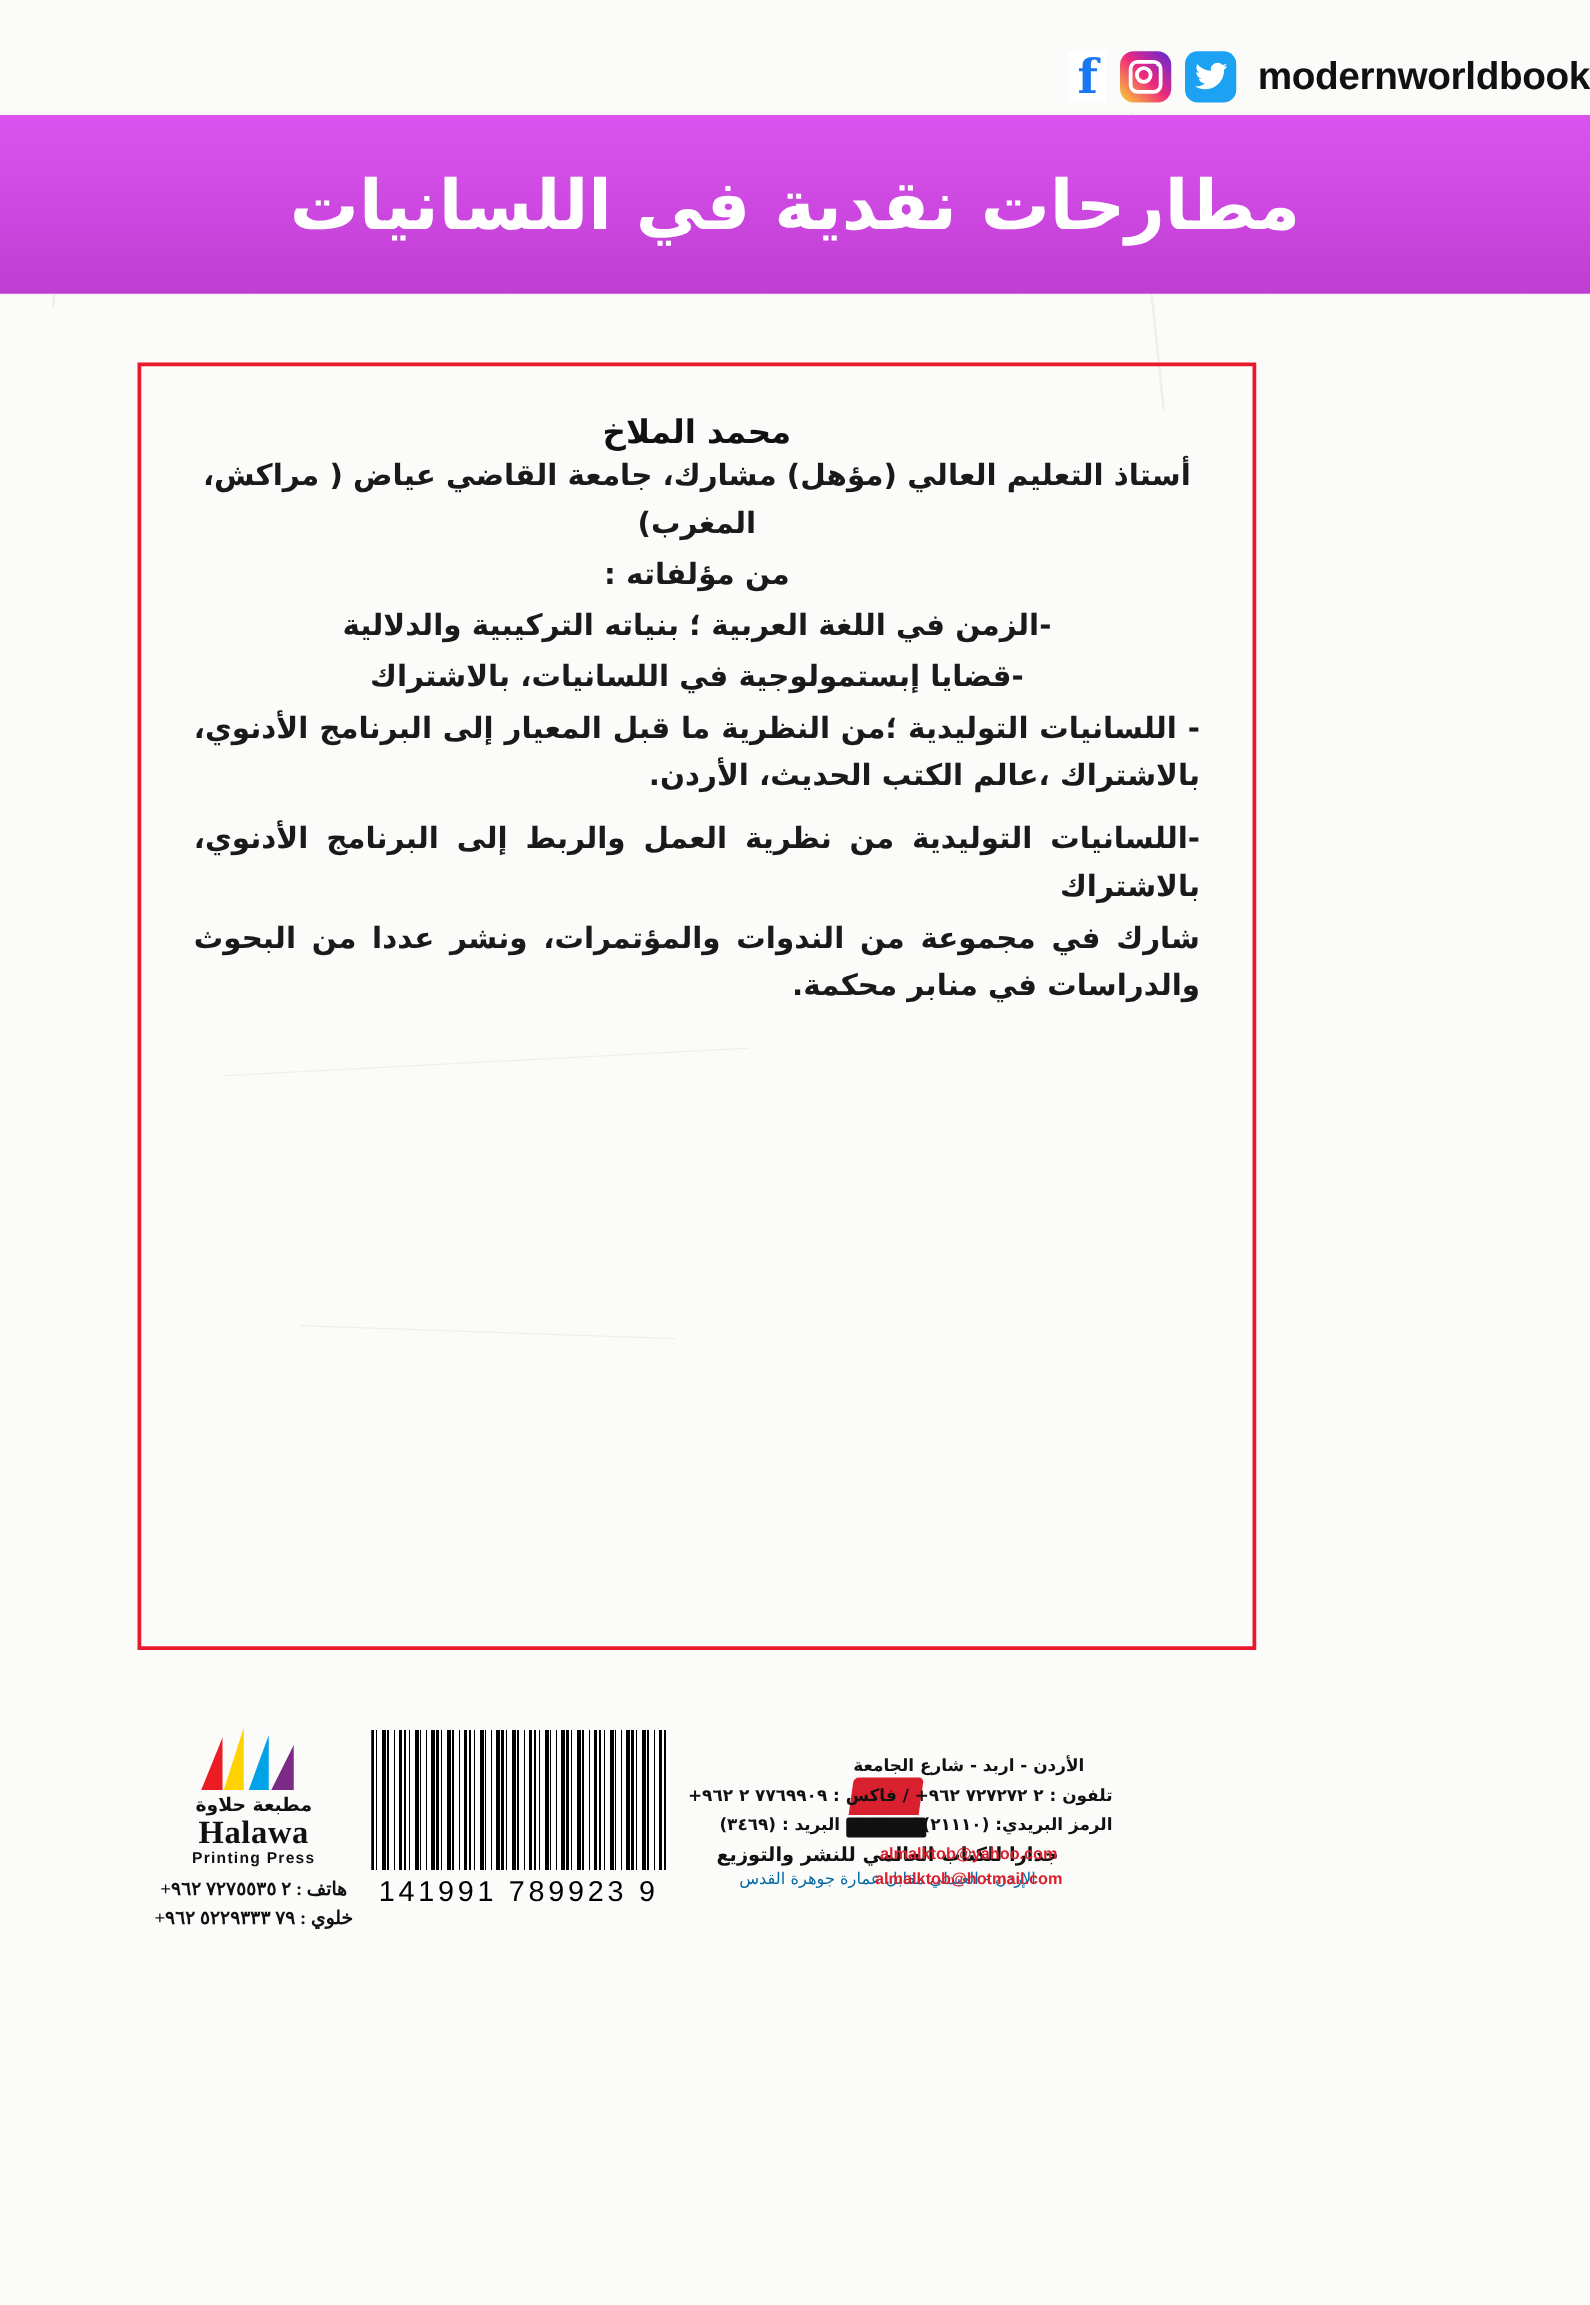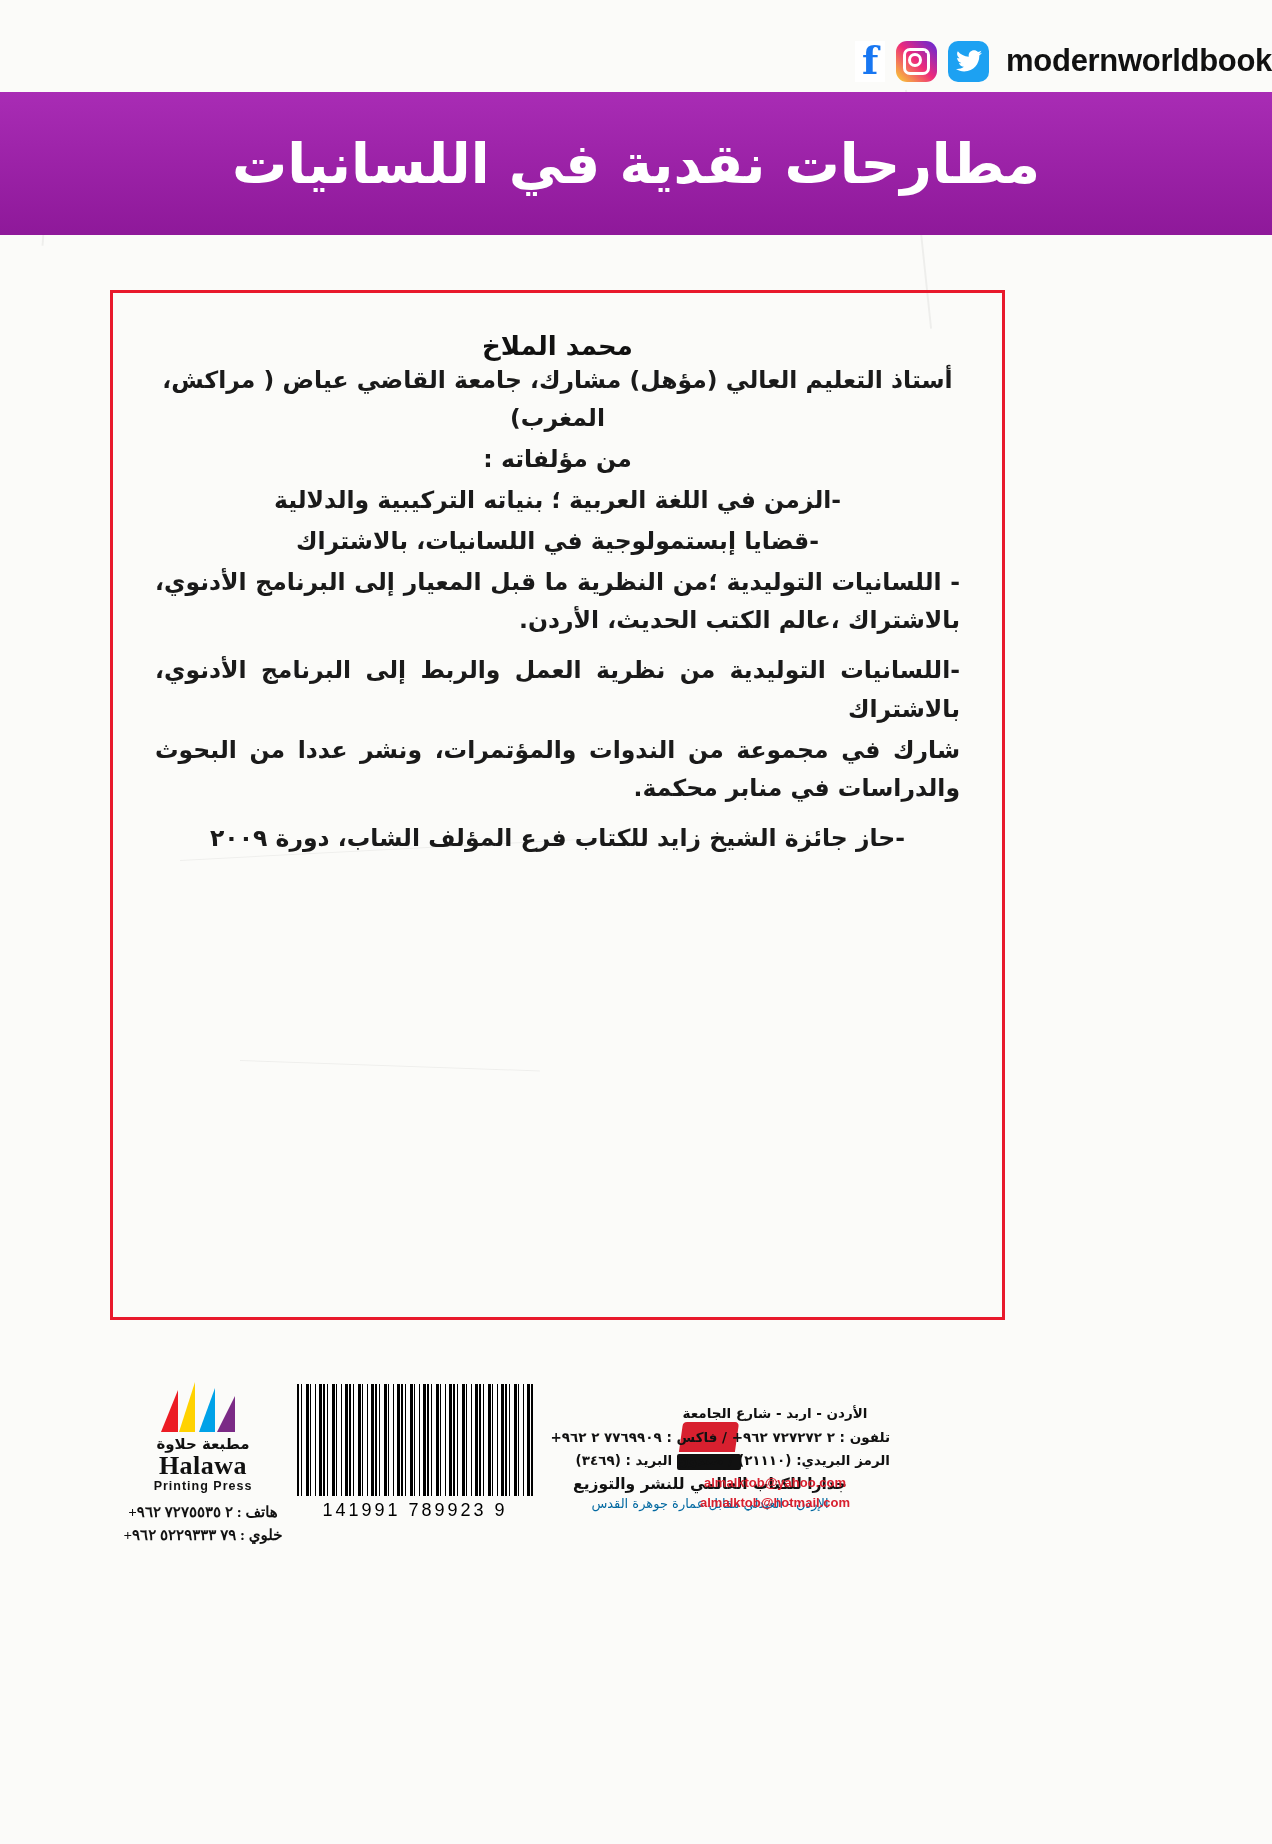--- a/index.html
+++ b/index.html
@@ -115,21 +115,21 @@
     margin-left: 6px;
   }
 
   
   .title-band {
     position: absolute;
     top: 92px;
     left: 0;
     right: 0;
     height: 143px;
-    background: #a21caf;
+    background: #d946ef;
     display: flex;
     align-items: center;
     justify-content: center;
     overflow: hidden;
   }
   .title-band:before {
     content: "";
     position: absolute;
     inset: 0;
     background: linear-gradient(180deg, rgba(255,255,255,0.07), rgba(0,0,0,0.12));
@@ -256,21 +256,21 @@
     height: 112px;
     width: 236px;
     margin: 0 auto;
     background-image: repeating-linear-gradient(to right,
       #000 0 2px, #fff 2px 4px, #000 4px 5px, #fff 5px 9px,
       #000 9px 12px, #fff 12px 13px, #000 13px 14px, #fff 14px 18px,
       #000 18px 19px, #fff 19px 22px, #000 22px 25px, #fff 25px 26px);
   }
   .barcode-num {
     font-family: "Liberation Sans", sans-serif;
-    font-size: 18px;
+    font-size: 23px;
     letter-spacing: 3px;
     color: #000;
     margin-top: 4px;
     white-space: nowrap;
   }
 
   
   .jidar {
     position: absolute;
     left: 560px;
@@ -405,21 +405,20 @@
       <div class="author-name">محمد الملاخ</div>
       <div class="desc-line center">أستاذ التعليم العالي (مؤهل) مشارك، جامعة القاضي عياض ( مراكش، المغرب)</div>
       <div class="desc-line center">من مؤلفاته :</div>
       <div class="desc-line center">-الزمن في اللغة العربية ؛ بنياته التركيبية والدلالية</div>
       <div class="desc-line center">-قضايا إبستمولوجية في اللسانيات، بالاشتراك</div>
       <div class="desc-line justify">- اللسانيات التوليدية ؛من النظرية ما قبل المعيار إلى البرنامج الأدنوي، بالاشتراك ،عالم الكتب الحديث، الأردن.</div>
       <div class="gap"></div>
       <div class="desc-line justify">-اللسانيات التوليدية من نظرية العمل والربط إلى البرنامج الأدنوي، بالاشتراك</div>
       <div class="desc-line justify">شارك في مجموعة من الندوات والمؤتمرات، ونشر عددا من البحوث والدراسات في منابر محكمة.</div>
       <div class="gap"></div>
-      <div class="desc-line center">-حاز جائزة الشيخ زايد للكتاب فرع المؤلف الشاب، دورة ٢٠٠٩</div>
     </div>
   </div>
 
   <div class="bottom">
 
     <div class="halawa">
       <div class="halawa-mark">
         <div class="hm1"></div>
           <div class="hm2"></div>
           <div class="hm3"></div>

